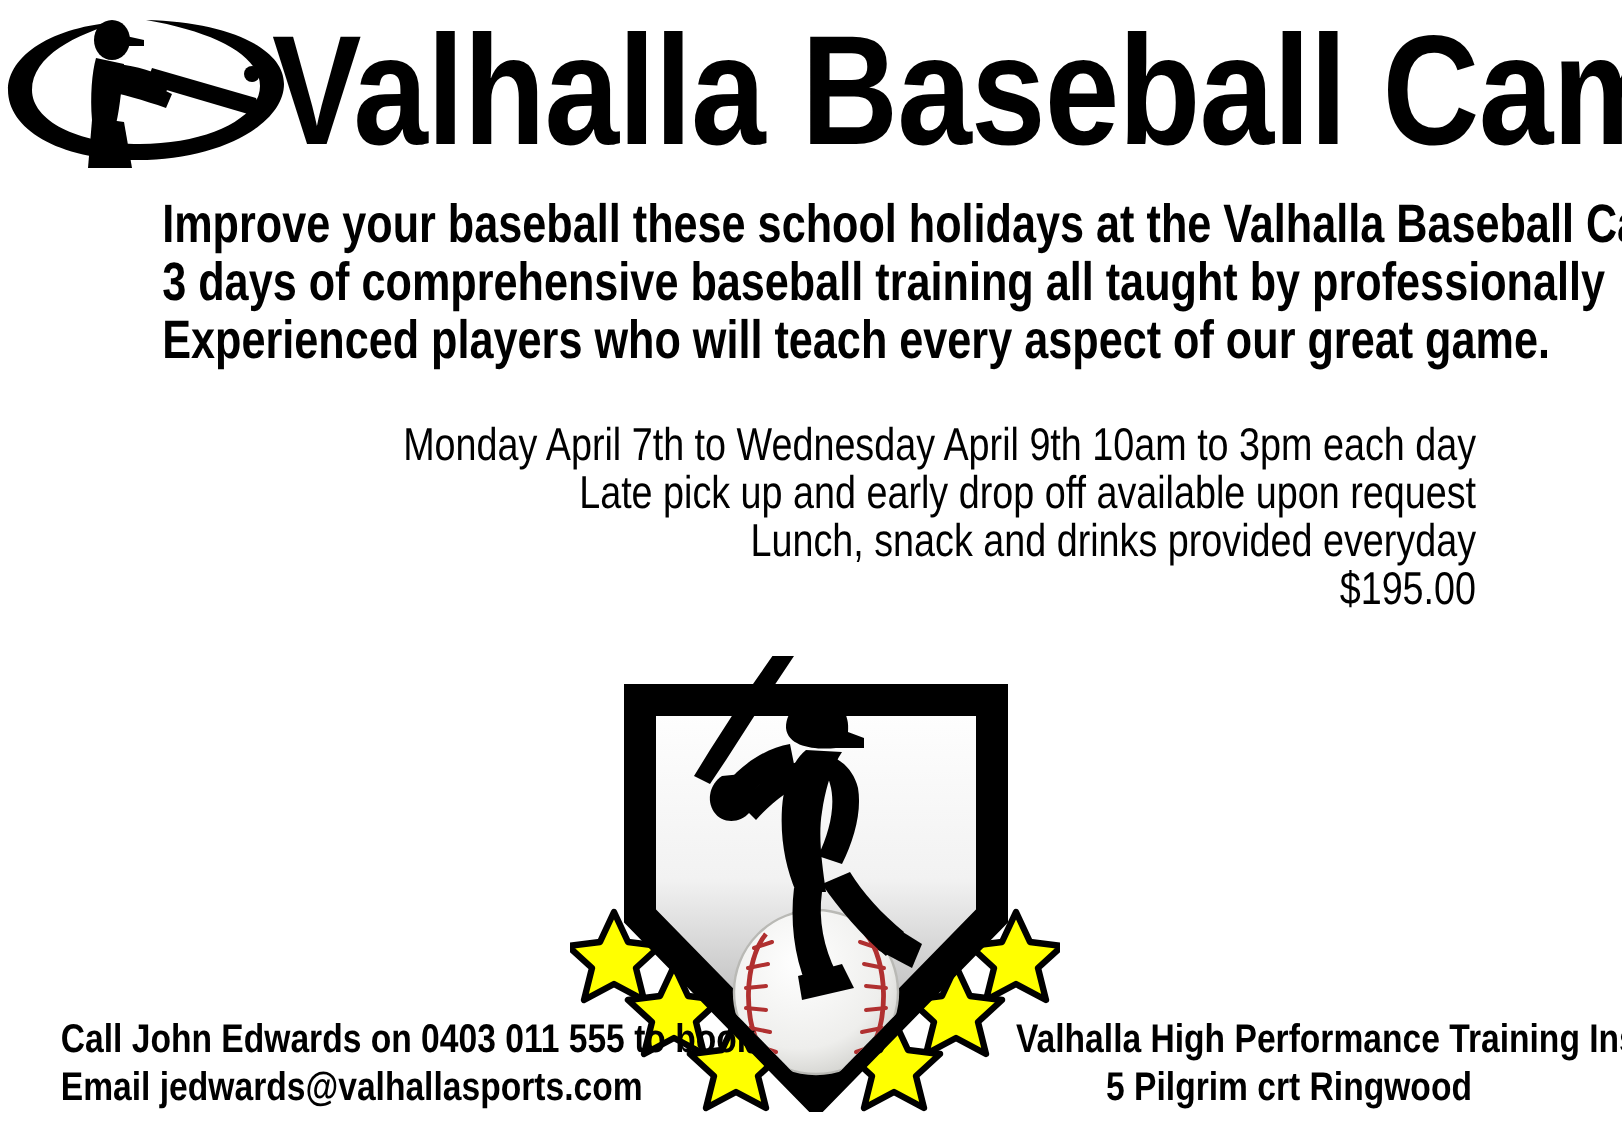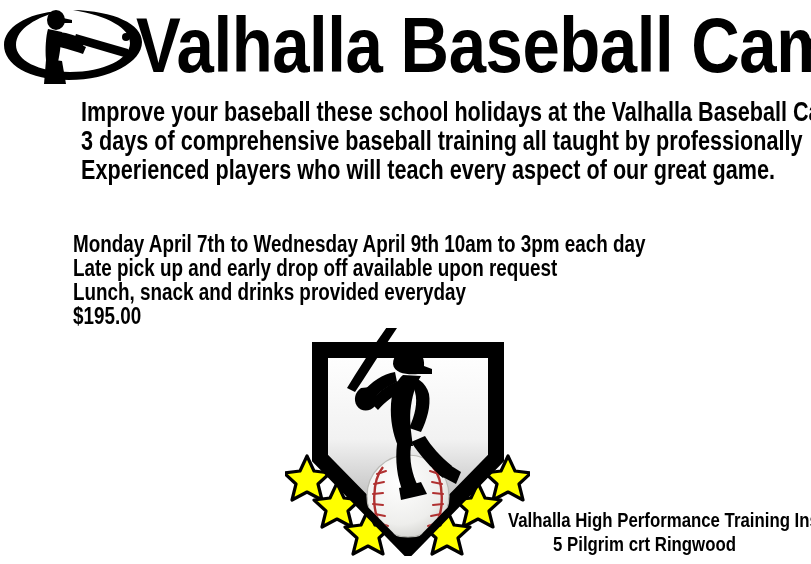--- a/index.html
+++ b/index.html
@@ -66,25 +66,25 @@
     font-size: 27px;
     line-height: 29px;
     white-space: nowrap;
     transform: scaleX(0.80);
   }
 
   
   .details {
     position: absolute;
     left: 0;
-    top: 232px;
-    width: 811px;
-    text-align: left;
-    font-family: "Liberation Sans Narrow", "Liberation Sans", sans-serif;
-    font-weight: bold;
+    top: 210px;
+    width: 811px;
+    text-align: right;
+    font-family: "Liberation Sans Narrow", "Liberation Sans", sans-serif;
+    font-weight: normal;
     color: #000000;
   }
   .details .line {
     display: block;
     font-size: 23px;
     line-height: 24px;
     white-space: nowrap;
     transform: scaleX(0.82);
   }
 
@@ -258,19 +258,23 @@
 
         <path d="M126,114 C134,126 146,140 158,150 L167,138 C156,129 146,118 140,108 Z"></path>
 
         <path d="M114,160 L136,154 L142,166 L116,172 Z"></path>
 
         <path d="M160,134 L176,144 L171,156 L154,147 Z"></path>
       </g>
     </svg>
   </div>
 
+  <div class="footer-left">
+    <span class="line">Call John Edwards on 0403 011 555 to book</span>
+    <span class="line">Email jedwards@valhallasports.com</span>
+  </div>
 
   <div class="footer-right">
     <span class="line">Valhalla High Performance Training Institute</span>
     <span class="line">5 Pilgrim crt Ringwood</span>
   </div>
 
 </div>
 
 </body></html>

